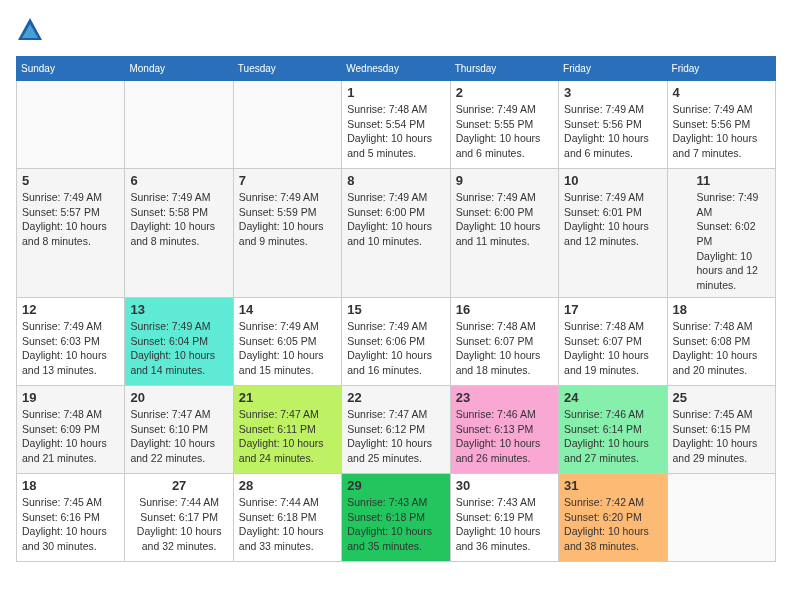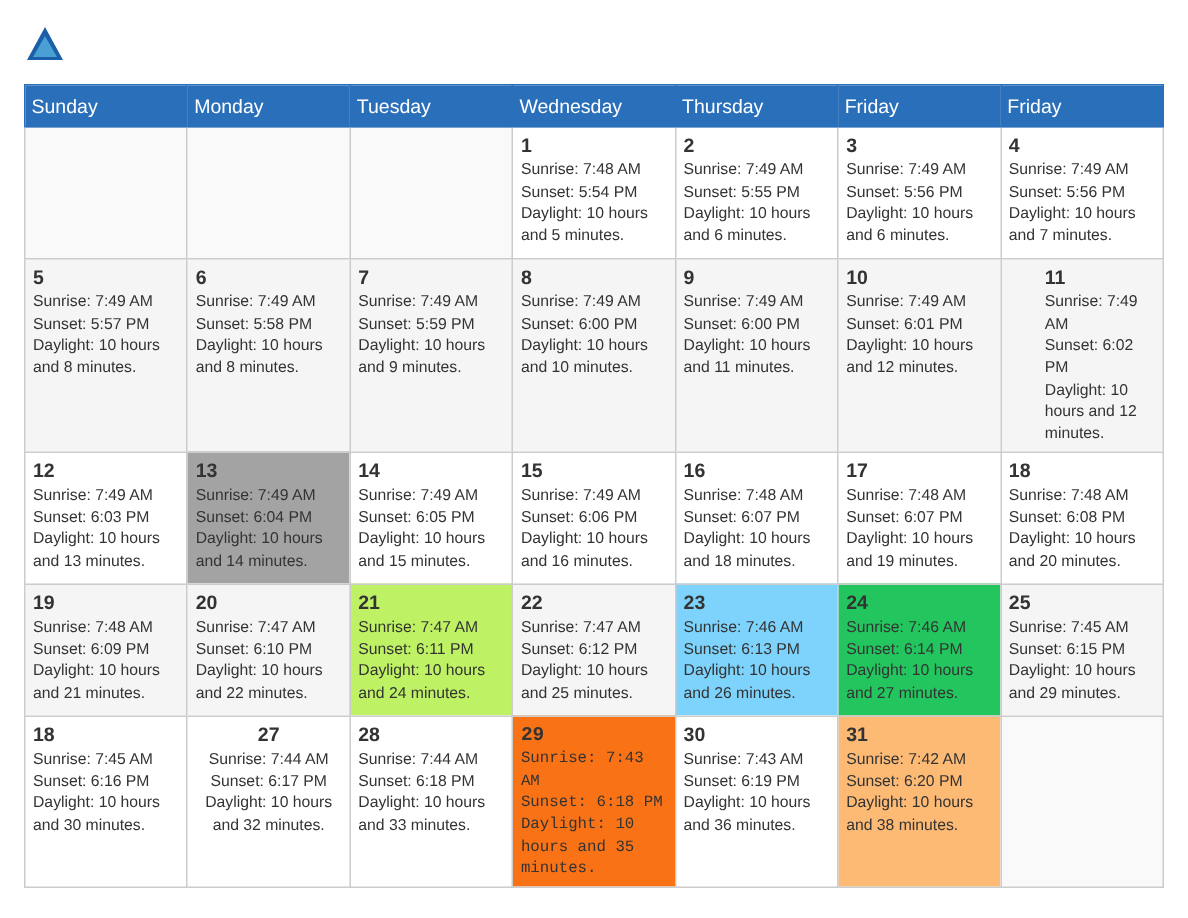--- a/index.html
+++ b/index.html
@@ -46,21 +46,21 @@
       font-weight: normal;
     }
     .calendar {
       width: 100%;
       border-collapse: collapse;
       border: 1px solid #ccc;
     }
     .calendar th {
       background-color: #2a6fba;
       color: #fff;
-      font-size: 13px;
+      font-size: 10px;
       padding: 6px 4px;
       text-align: left;
       border: 1px solid #2a6fba;
       font-weight: normal;
     }
     .calendar td {
       vertical-align: top;
       padding: 4px 5px;
       border: 1px solid #ccc;
       font-size: 11px;
@@ -175,21 +175,21 @@
         <td style="background: rgb(245, 245, 245); padding-left: 29px;">
           <div class="day-num">11</div>
           <div class="day-info">Sunrise: 7:49 AM<br>Sunset: 6:02 PM<br>Daylight: 10 hours and 12 minutes.</div>
         </td>
       </tr>
       <tr class="week-row">
         <td style="background: rgb(255, 255, 255);">
           <div class="day-num">12</div>
           <div class="day-info">Sunrise: 7:49 AM<br>Sunset: 6:03 PM<br>Daylight: 10 hours and 13 minutes.</div>
         </td>
-        <td style="background: #a3a3a3;">
+        <td style="background: #5eead4;">
           <div class="day-num">13</div>
           <div class="day-info">Sunrise: 7:49 AM<br>Sunset: 6:04 PM<br>Daylight: 10 hours and 14 minutes.</div>
         </td>
         <td style="background: rgb(255, 255, 255);">
           <div class="day-num">14</div>
           <div class="day-info">Sunrise: 7:49 AM<br>Sunset: 6:05 PM<br>Daylight: 10 hours and 15 minutes.</div>
         </td>
         <td style="background: rgb(255, 255, 255);">
           <div class="day-num">15</div>
           <div class="day-info">Sunrise: 7:49 AM<br>Sunset: 6:06 PM<br>Daylight: 10 hours and 16 minutes.</div>
@@ -217,25 +217,25 @@
           <div class="day-info">Sunrise: 7:47 AM<br>Sunset: 6:10 PM<br>Daylight: 10 hours and 22 minutes.</div>
         </td>
         <td style="background: #bef264;">
           <div class="day-num">21</div>
           <div class="day-info">Sunrise: 7:47 AM<br>Sunset: 6:11 PM<br>Daylight: 10 hours and 24 minutes.</div>
         </td>
         <td style="background: rgb(245, 245, 245);">
           <div class="day-num">22</div>
           <div class="day-info">Sunrise: 7:47 AM<br>Sunset: 6:12 PM<br>Daylight: 10 hours and 25 minutes.</div>
         </td>
-        <td style="background: #7dd3fc; margin-top: 16px;">
+        <td style="background: #f9a8d4; margin-top: 16px;">
           <div class="day-num">23</div>
           <div class="day-info">Sunrise: 7:46 AM<br>Sunset: 6:13 PM<br>Daylight: 10 hours and 26 minutes.</div>
         </td>
-        <td style="background: #22c55e;">
+        <td style="background: #86efac;">
           <div class="day-num">24</div>
           <div class="day-info">Sunrise: 7:46 AM<br>Sunset: 6:14 PM<br>Daylight: 10 hours and 27 minutes.</div>
         </td>
         <td style="background: rgb(245, 245, 245);">
           <div class="day-num">25</div>
           <div class="day-info">Sunrise: 7:45 AM<br>Sunset: 6:15 PM<br>Daylight: 10 hours and 29 minutes.</div>
         </td>
       </tr>
       <tr class="week-row">
         <td style="background: rgb(255, 255, 255);">
@@ -243,21 +243,21 @@
           <div class="day-info">Sunrise: 7:45 AM<br>Sunset: 6:16 PM<br>Daylight: 10 hours and 30 minutes.</div>
         </td>
         <td style="background: rgb(255, 255, 255); text-align: center;">
           <div class="day-num">27</div>
           <div class="day-info">Sunrise: 7:44 AM<br>Sunset: 6:17 PM<br>Daylight: 10 hours and 32 minutes.</div>
         </td>
         <td style="background: rgb(255, 255, 255);">
           <div class="day-num">28</div>
           <div class="day-info">Sunrise: 7:44 AM<br>Sunset: 6:18 PM<br>Daylight: 10 hours and 33 minutes.</div>
         </td>
-        <td style="background: #f97316; font-family: Liberation Mono, monospace;">
+        <td style="background: #22c55e;">
           <div class="day-num">29</div>
           <div class="day-info">Sunrise: 7:43 AM<br>Sunset: 6:18 PM<br>Daylight: 10 hours and 35 minutes.</div>
         </td>
         <td style="background: rgb(255, 255, 255);">
           <div class="day-num">30</div>
           <div class="day-info">Sunrise: 7:43 AM<br>Sunset: 6:19 PM<br>Daylight: 10 hours and 36 minutes.</div>
         </td>
         <td style="background: #fdba74;">
           <div class="day-num">31</div>
           <div class="day-info">Sunrise: 7:42 AM<br>Sunset: 6:20 PM<br>Daylight: 10 hours and 38 minutes.</div>

